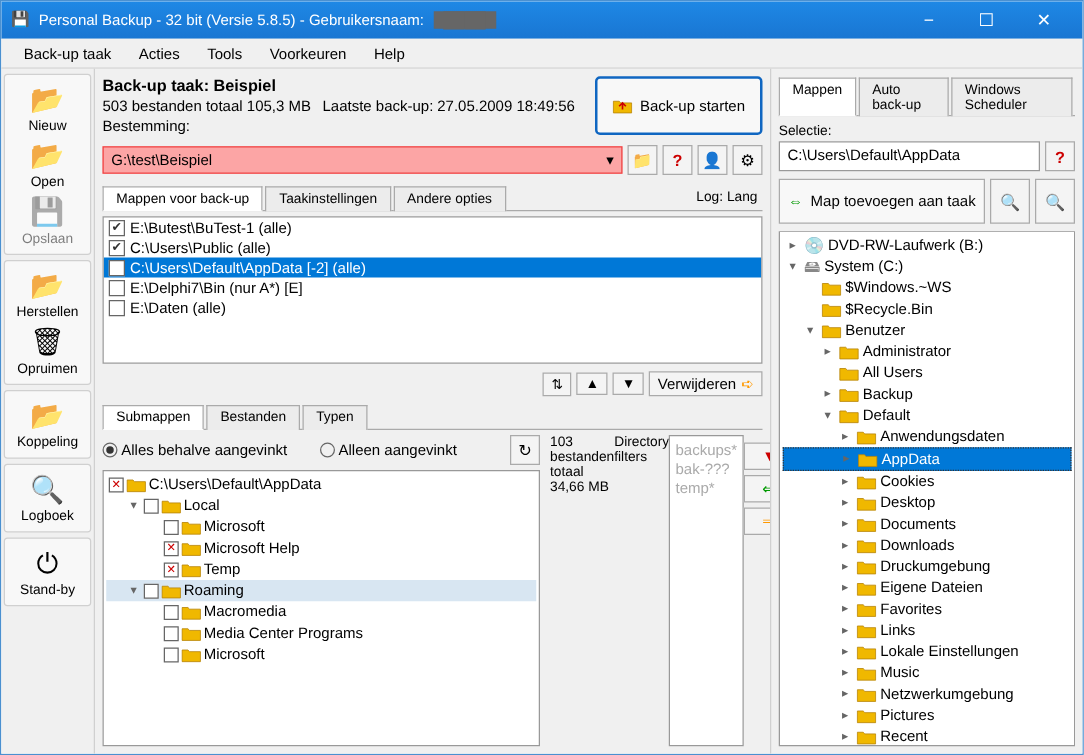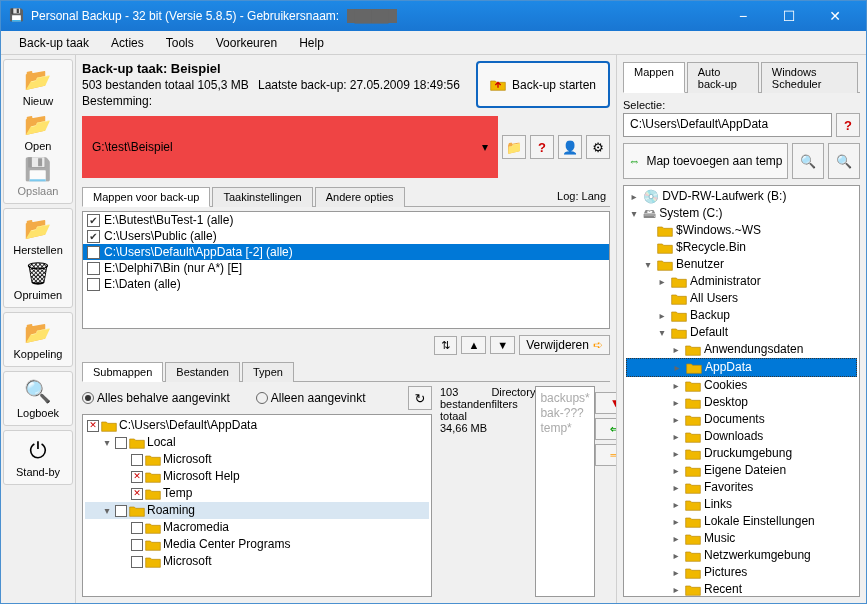--- a/index.html
+++ b/index.html
@@ -32,21 +32,21 @@
   .task-row { font-size: 11px; margin-bottom: 2px; }
   .task-row-flex { display: flex; gap: 14px; align-items: center; justify-content: space-between; }
   .radio-group { display: flex; gap: 8px; }
   .radio-lbl { display: flex; align-items: center; gap: 3px; font-size: 11px; }
   .radio-dot { width: 12px; height: 12px; border: 1px solid #666; border-radius: 50%; display: inline-flex; align-items: center; justify-content: center; }
   .radio-dot.checked::after { content: ""; width: 6px; height: 6px; background: #333; border-radius: 50%; }
   
   .start-btn { border: 2px solid #0f66c1; border-radius: 4px; background: #f8f8f8; padding: 6px 12px; display: flex; align-items: center; gap: 6px; cursor: pointer; }
   
   .dest-row { display: flex; gap: 4px; margin: 4px 0 8px; align-items: center; }
-  .dest-input { flex: 1; border: 4px solid #ef4444; padding: 20px 6px; background: #ef4444; font-size: 12px; display: flex; align-items: center; justify-content: space-between; }
+  .dest-input { flex: 1; border: 1px solid #ef4444; padding: 3px 6px; background: #fca5a5; font-size: 12px; display: flex; align-items: center; justify-content: space-between; }
   .tool-btn { width: 24px; height: 24px; border: 1px solid #aaa; background: #f4f4f4; display: flex; align-items: center; justify-content: center; cursor: pointer; font-size: 13px; }
   
   .tabs-top { display: flex; border-bottom: 1px solid #aaa; margin-bottom: 4px; }
   .tab { padding: 3px 10px; border: 1px solid #aaa; border-bottom: none; background: #ececec; margin-right: 2px; cursor: pointer; position: relative; top: 1px; font-size: 11px; }
   .tab.active { background: #fff; border-bottom: 1px solid #fff; }
   .tab-filler { flex: 1; display: flex; justify-content: flex-end; align-items: center; font-size: 11px; padding-right: 4px; }
   
   .dir-list { border: 1px solid #999; background: #fff; height: 118px; overflow-y: auto; margin-bottom: 6px; }
   .dir-row { display: flex; align-items: center; padding: 1px 4px; gap: 4px; font-size: 12px; cursor: pointer; }
   .dir-row.selected { background: #0078d7; color: #fff; }
@@ -381,21 +381,21 @@
         <div class="tab">Windows Scheduler</div>
       </div>
     <div class="sel-row">Selectie:</div>
     <div class="sel-input-row">
       <div class="sel-input">C:\Users\Default\AppData</div>
       <div class="tool-btn" style="color:#c00;font-weight:bold;">?</div>
     </div>
     <div class="add-row">
       <div class="add-btn">
         <span style="color:#090;">⇔</span>
-        <span style="text-align:center;line-height:12px;">Map toevoegen aan temp</span>
+        <span style="text-align:center;line-height:12px;">Map toevoegen aan taak</span>
       </div>
       <div class="tool-btn" style="width:32px;height:36px;">🔍</div>
       <div class="tool-btn" style="width:32px;height:36px;">🔍</div>
     </div>
     <div class="rtree" id="rtree">
         <div class="rnode">
           <div class="rrow" style="padding-left: 2px;">
             <span class="expander">▸</span>
             <span class="drive-icon">💿</span>
             <span class="tnode-label">DVD-RW-Laufwerk (B:)</span>

